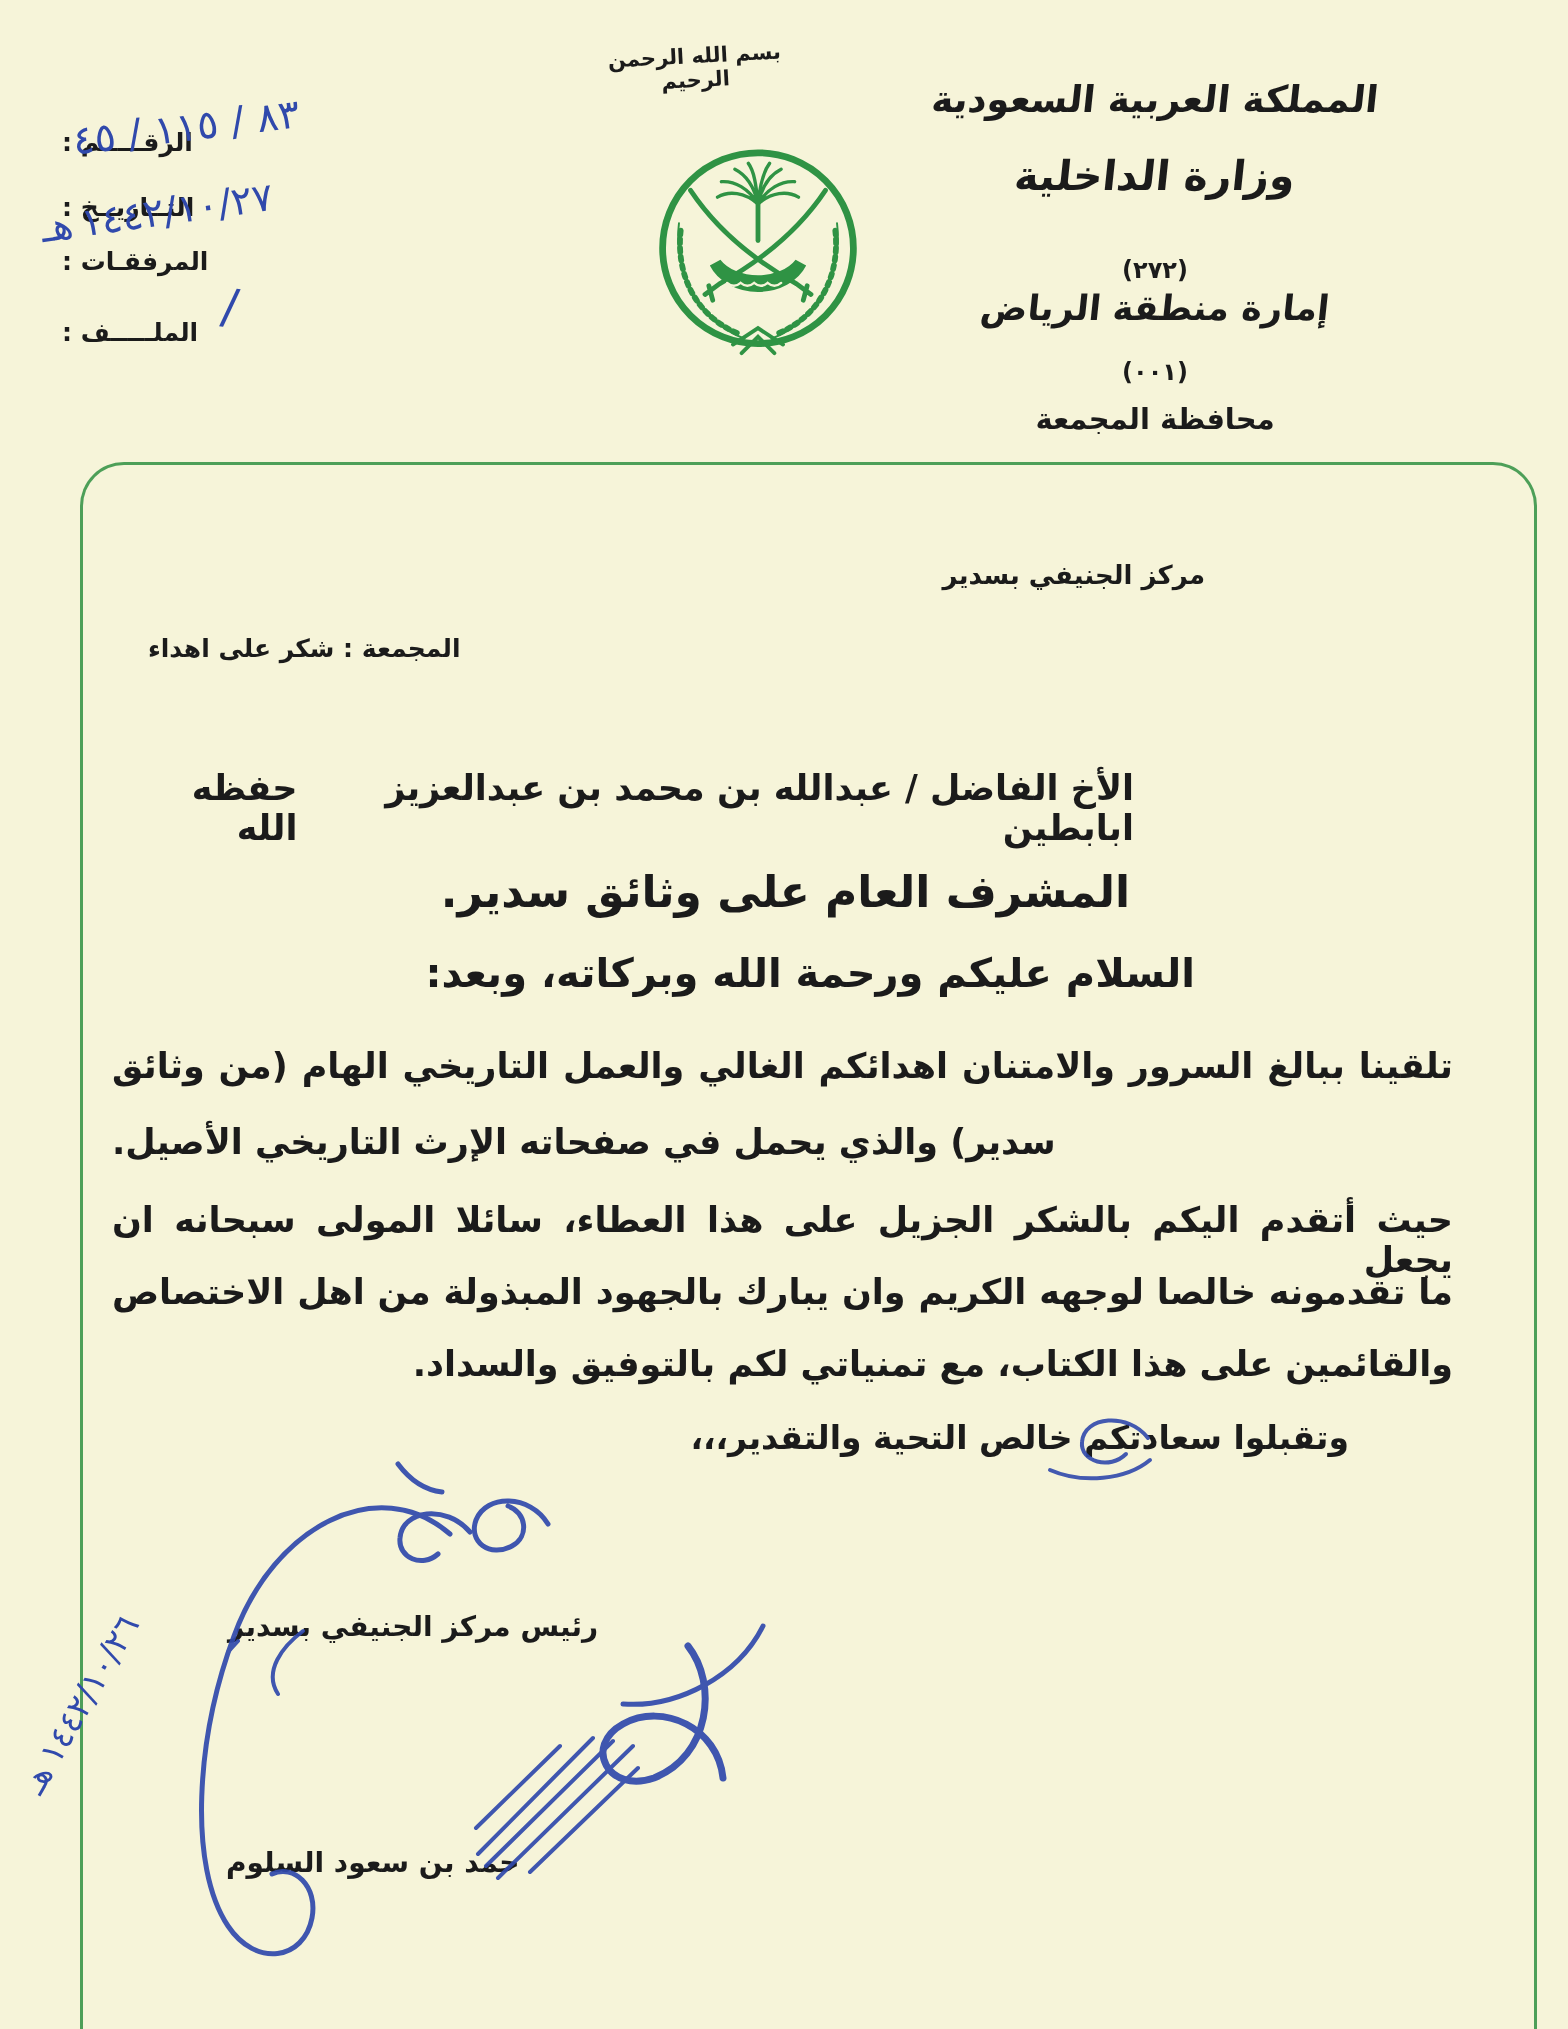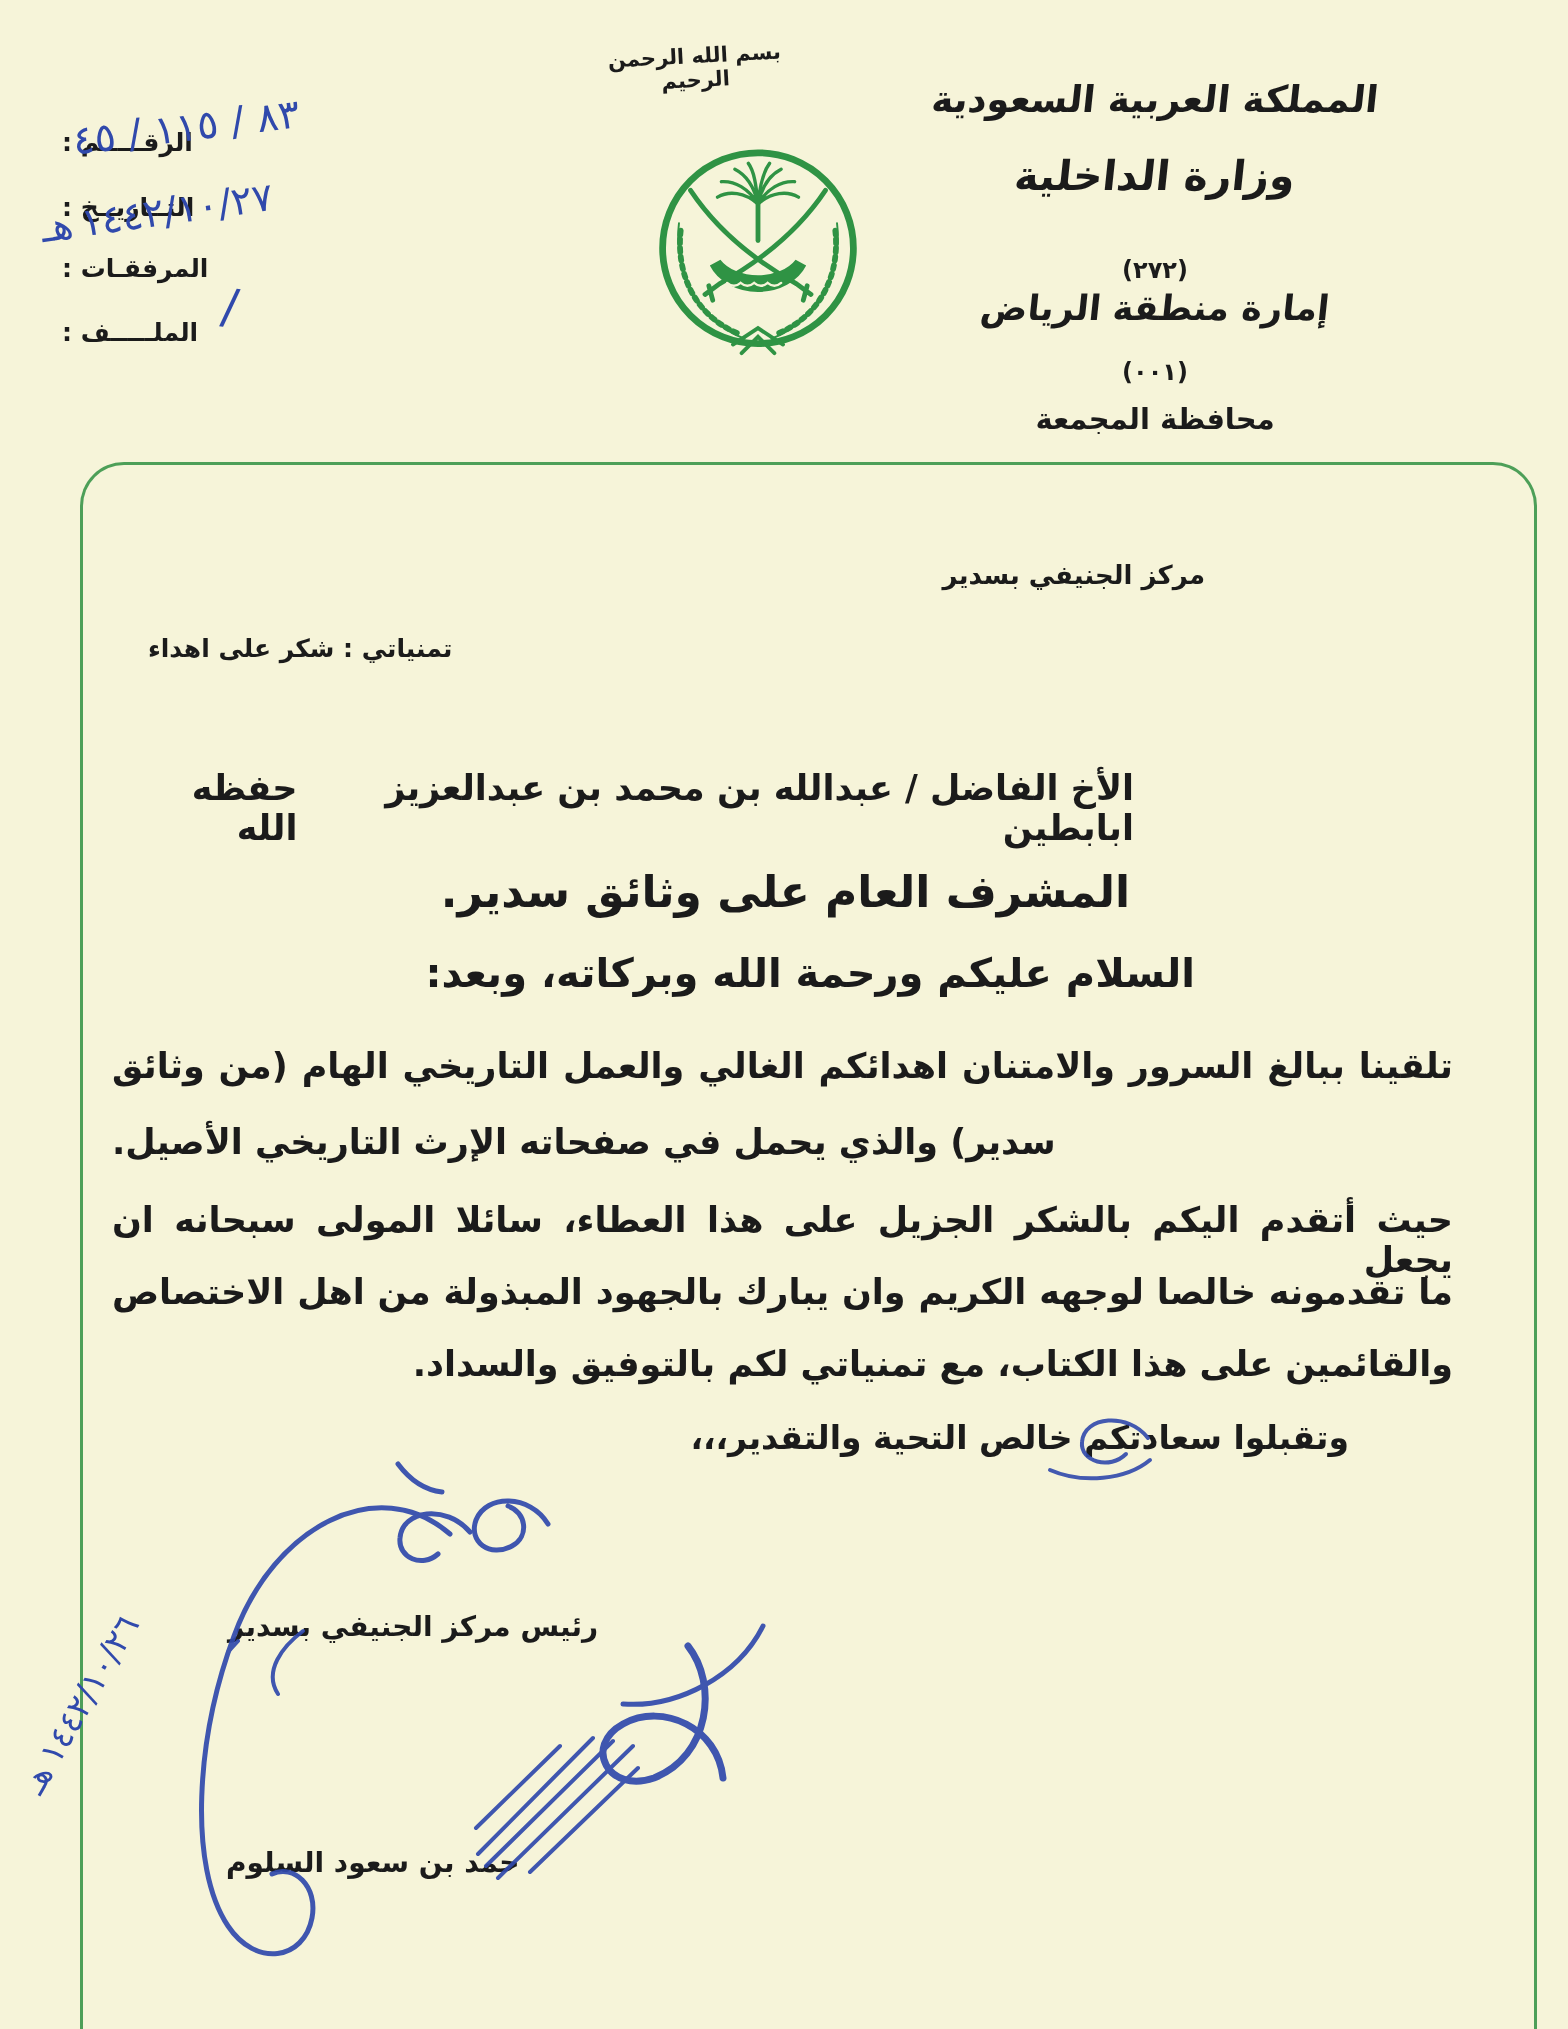--- a/index.html
+++ b/index.html
@@ -22,21 +22,21 @@
   .hr3{ top:288px; font-size:35px; font-weight:700; transform:skewX(-6deg); }
   .hrc2{ top:358px; font-size:24px; font-weight:700; }
   .hr4{ top:402px; font-size:29px; font-weight:900; }
   
   .fieldrow{
     position:absolute; left:62px; width:410px; height:42px;
     display:flex; align-items:flex-end;flex-direction:column;
   }
   .fieldrow .lbl{ font-size:25px; font-weight:700; white-space:nowrap; padding-right:4px;}
   .fieldrow .dots{ flex:1; border-bottom:3px dotted #3c3c3c; margin:0 10px 7px 0; height:1px;}
-  .f1{ top:128px; } .f2{ top:193px; } .f3{ top:254px;align-items:flex-end; } .f4{ top:318px; }
+  .f1{ top:128px; } .f2{ top:193px; } .f3{ top:247px;align-items:flex-end; } .f4{ top:318px; }
   .hand{
     position:absolute; color:#3049ac; font-weight:400; white-space:nowrap;
     direction:ltr; display:flex; align-items:center; gap:8px;
   }
   .hv-num{ left:72px; top:104px; font-size:40px; transform:rotate(-7deg); }
   .hv-date{ left:40px; top:190px; font-size:39px; transform:rotate(-8deg); }
   .hv-att{ left:222px; top:278px; font-size:48px; transform:rotate(8deg); }
   .hv-bottom{
     left:-52px; top:1628px; width:330px; font-size:33px;
     transform:rotate(-60deg);
@@ -128,21 +128,21 @@
   <div class="hand hv-num">٨٣ / ١١٥ / ٤٥</div>
   <div class="hand hv-date">
     <span>هـ</span>
     <span>١٤٤٢/١٠/٢٧</span>
   </div>
   <div class="hand hv-att">/</div>
 
   <div class="frame"></div>
 
   <div class="btxt center-name">مركز الجنيفي بسدير</div>
-  <div class="btxt subject">تمنياتي : شكر على اهداء</div>
+  <div class="btxt subject">المجمعة : شكر على اهداء</div>
 
   <div class="salutation">
     <span>الأخ الفاضل / عبدالله بن محمد بن عبدالعزيز ابابطين</span>
     <span>حفظه الله</span>
   </div>
   <div class="btxt sal2">المشرف العام على وثائق سدير.</div>
   <div class="btxt greet">السلام عليكم ورحمة الله وبركاته، وبعد:</div>
 
   <div class="pline stretch p1a">تلقينا ببالغ السرور والامتنان اهدائكم الغالي والعمل التاريخي الهام (من وثائق</div>
   <div class="pline lastleft p1b">سدير) والذي يحمل في صفحاته الإرث التاريخي الأصيل.</div>

